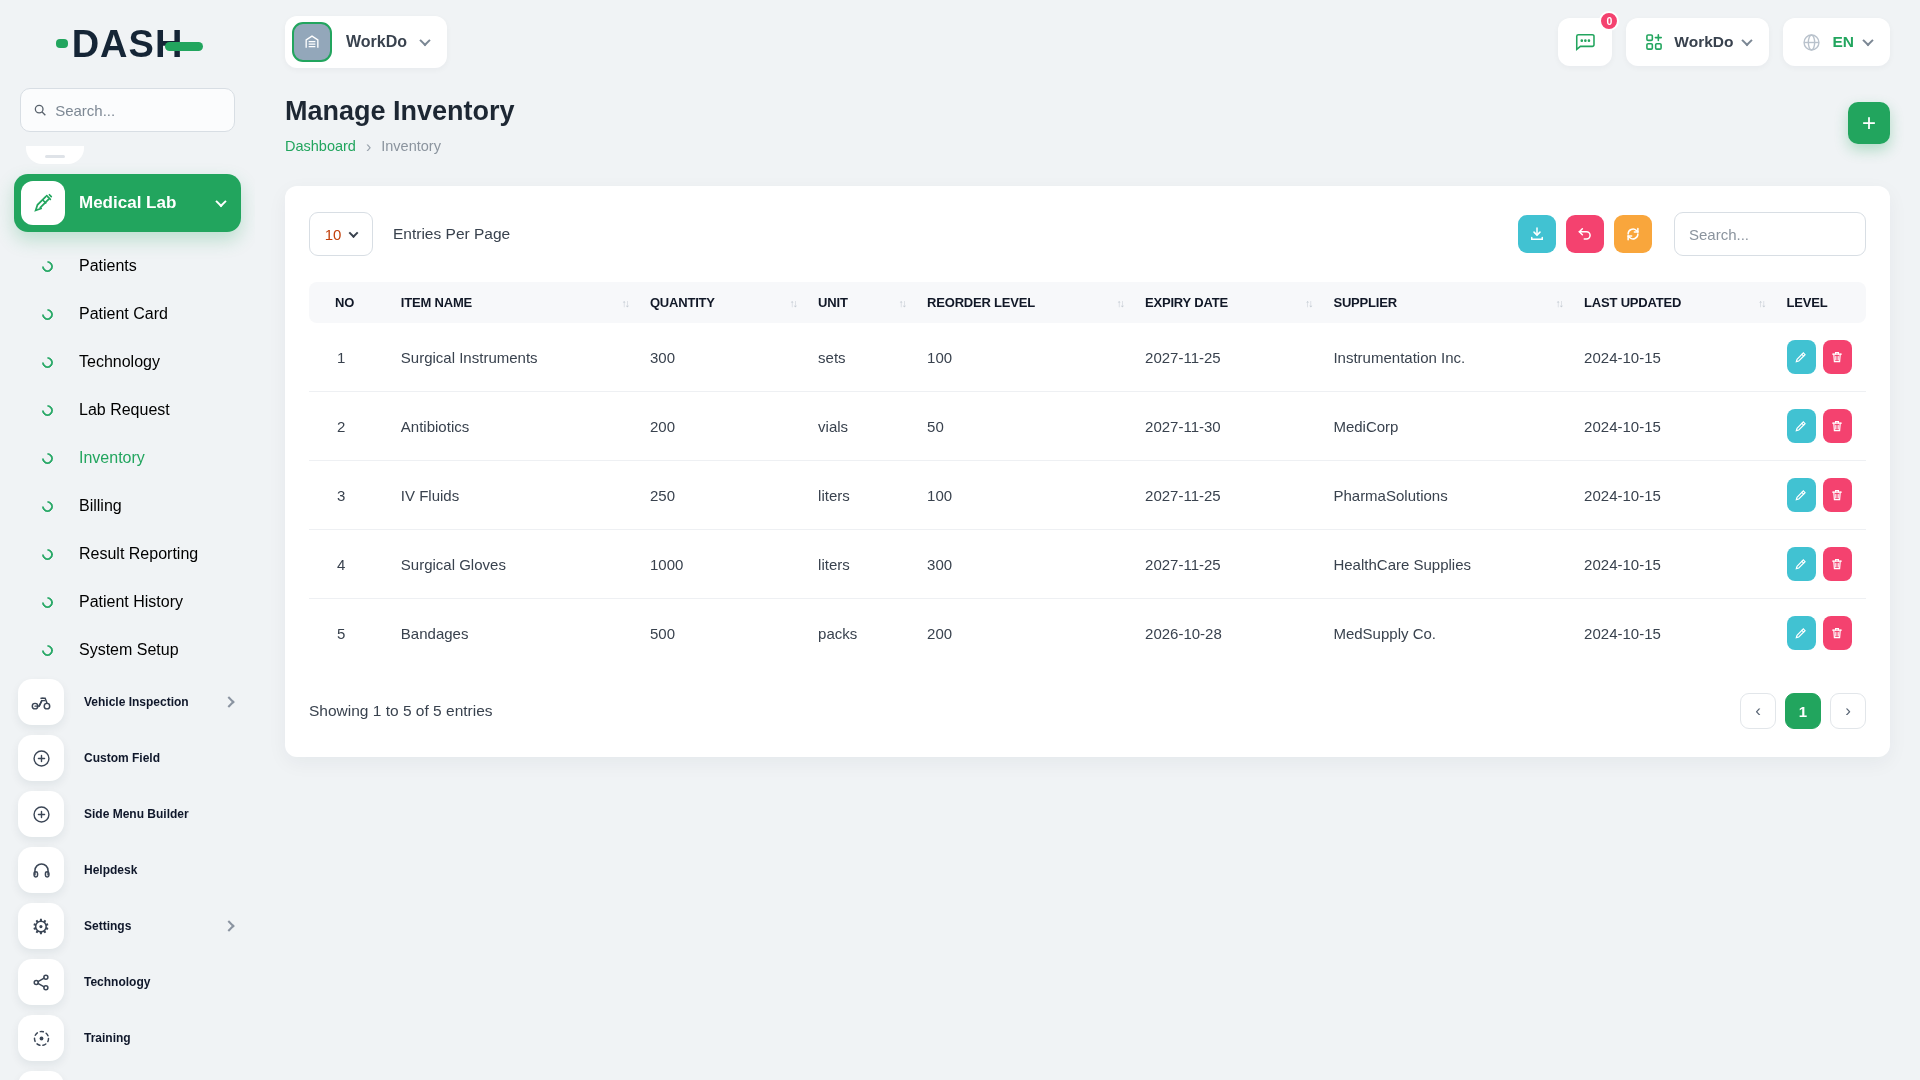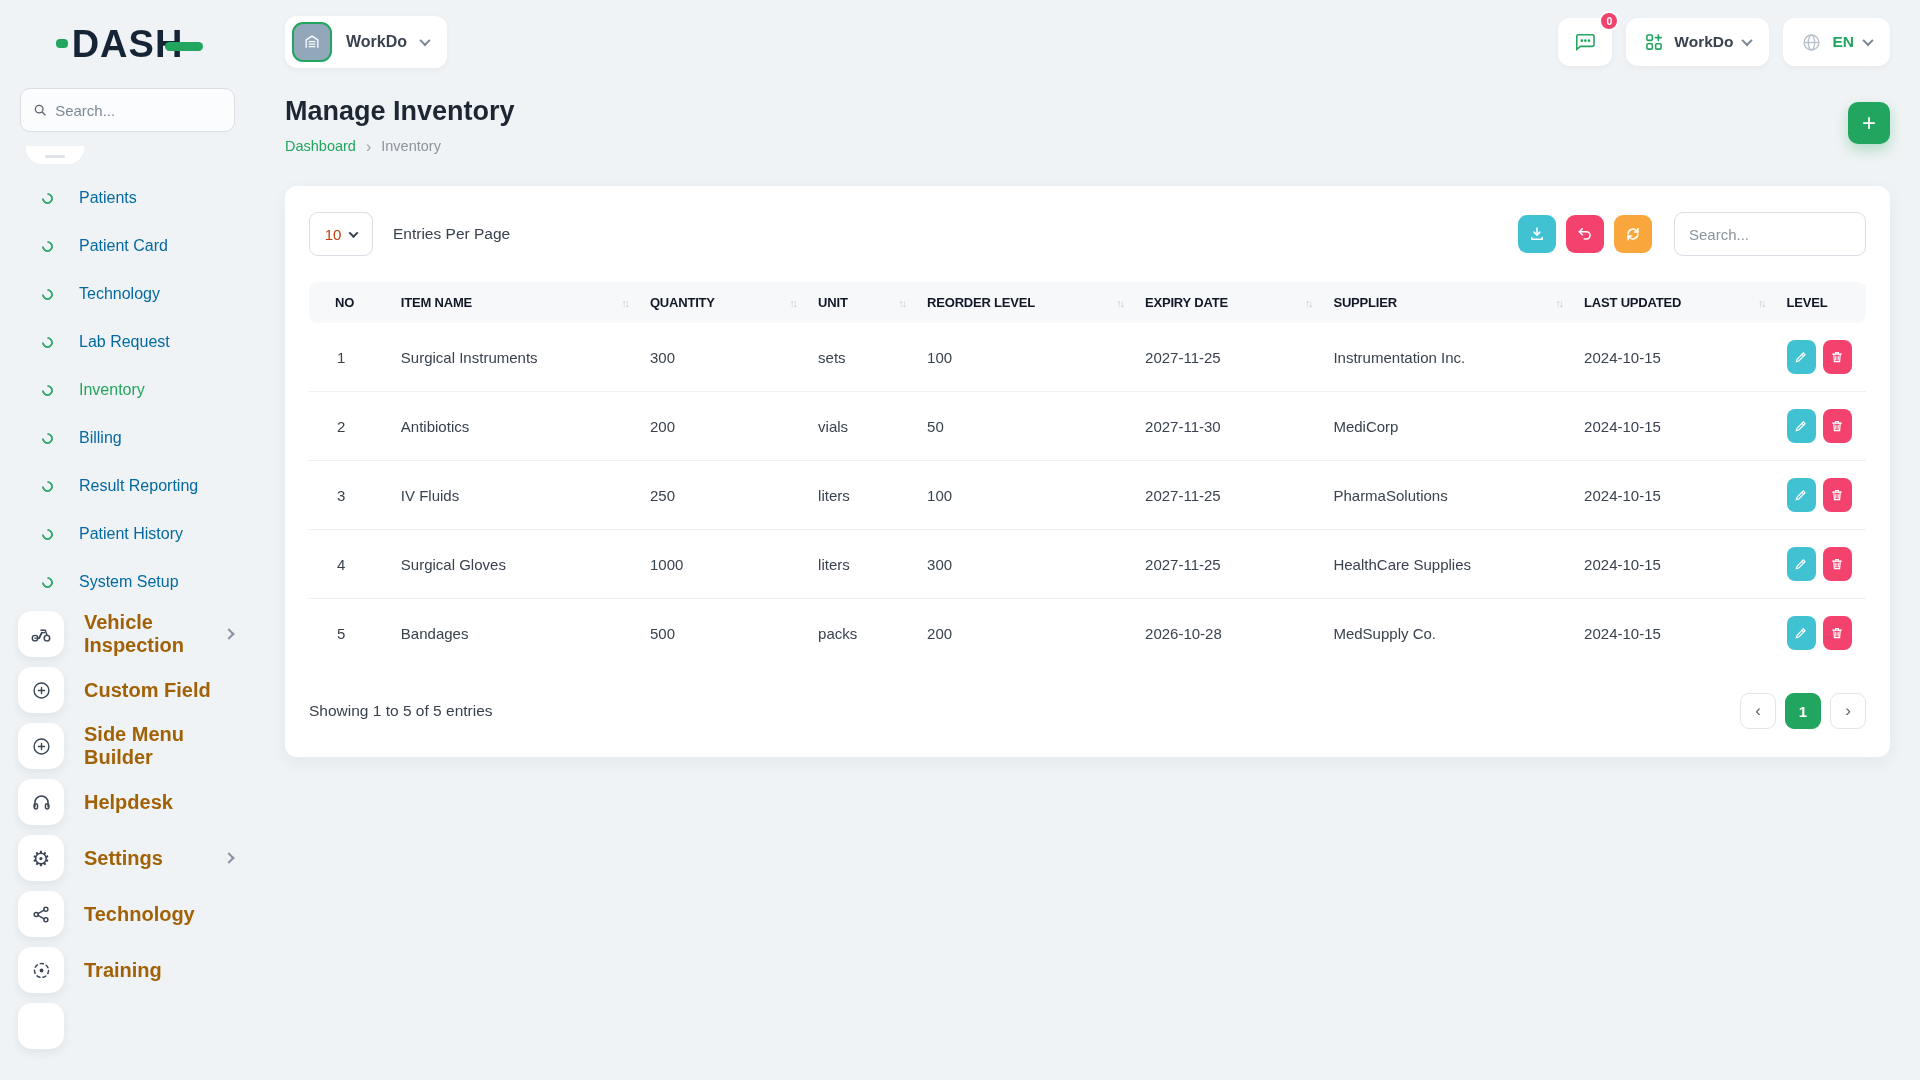--- a/index.html
+++ b/index.html
@@ -27,26 +27,26 @@
   .active-group { margin:0 14px 10px; height:58px; background:#22a55e; border-radius:14px; display:flex; align-items:center; padding:0 16px 0 7px; box-shadow:0 8px 18px rgba(34,165,94,.25); cursor:pointer; }
   .active-group .icon-box { width:44px; height:44px; background:#ffffff; border-radius:12px; display:flex; align-items:center; justify-content:center; }
   .active-group .lbl { color:#ffffff; font-weight:700; font-size:17px; margin-left:14px; flex:1; }
   .chev { width:8px; height:8px; border-right:2.2px solid currentColor; border-bottom:2.2px solid currentColor; display:inline-block; }
   .chev.down { transform:rotate(45deg) translate(-1px,-1px); }
   .chev.right { transform:rotate(-45deg); }
   .active-group .chev { color:#ffffff; }
 
   .subitem { height:48px; display:flex; align-items:center; padding-left:42px; gap:26px; cursor:pointer; }
   .ring { width:11px; height:11px; border-radius:50%; border:2.5px solid #2aa968; border-left-color:transparent; transform:rotate(45deg); flex:0 0 11px; }
-  .subitem .lbl { font-size:16px; color:#0369a1; }
+  .subitem .lbl { font-size:16px; color:#000000; }
   .subitem.active .lbl { color:#22a55e; }
 
   .menuitem { height:56px; display:flex; align-items:center; padding:0 22px 0 18px; gap:20px; cursor:pointer; }
   .menuitem .icon-box { width:46px; height:46px; background:#ffffff; border-radius:14px; box-shadow:0 4px 10px rgba(21,37,54,.07); display:flex; align-items:center; justify-content:center; color:#3b4656; }
-  .menuitem .lbl { font-size:20px; font-weight:600; color:#a16207; flex:1; }
+  .menuitem .lbl { font-size:12px; font-weight:600; color:#0f172a; flex:1; }
   .menuitem .chev { color:#8a93a0; }
   .gear-glyph { font-size:21px; line-height:1; color:#3b4656; }
 
   
   .main { flex:1; height:1080px; padding:14px 30px 0 30px; overflow:hidden; }
   .topbar { display:flex; align-items:center; justify-content:space-between; height:56px; }
   .ws-chip { background:#ffffff; border-radius:12px; height:52px; display:flex; align-items:center; gap:14px; padding:0 18px 0 7px; box-shadow:0 2px 6px rgba(21,37,54,.04); cursor:pointer; }
   .ws-avatar { width:40px; height:40px; border-radius:11px; background:#93a7ba; border:2px solid #22a55e; display:flex; align-items:center; justify-content:center; color:#ffffff; }
   .ws-chip .lbl { font-size:16px; color:#39424e; font-weight:600; }
   .ws-chip .chev, .pill .chev { color:#7b8794; }
@@ -113,20 +113,33 @@
         <circle cx="10.5" cy="10.5" r="6.5"></circle>
         <path d="M15.5 15.5L21 21"></path>
       </svg>
     <input type="text" placeholder="Search..." style="">
   </div>
 
   <div class="partial-item">
       <span></span>
     </div>
 
+  <div class="active-group">
+    <span class="icon-box">
+      <svg width="22" height="22" viewBox="0 0 24 24" fill="none" stroke="#22a55e" stroke-width="1.9" stroke-linecap="round">
+          <path d="M19 3l2 2"></path>
+          <path d="M16 4l4 4"></path>
+          <path d="M18 8L9 17"></path>
+          <path d="M15 5L6 14l-2 6 6-2"></path>
+          <path d="M12 9l3 3"></path>
+        </svg>
+    </span>
+    <span class="lbl">Medical Lab</span>
+    <span class="chev down"></span>
+  </div>
 
   <div class="subitem">
       <span class="ring"></span>
       <span class="lbl">Patients</span>
     </div>
   <div class="subitem">
       <span class="ring"></span>
       <span class="lbl">Patient Card</span>
     </div>
   <div class="subitem">

